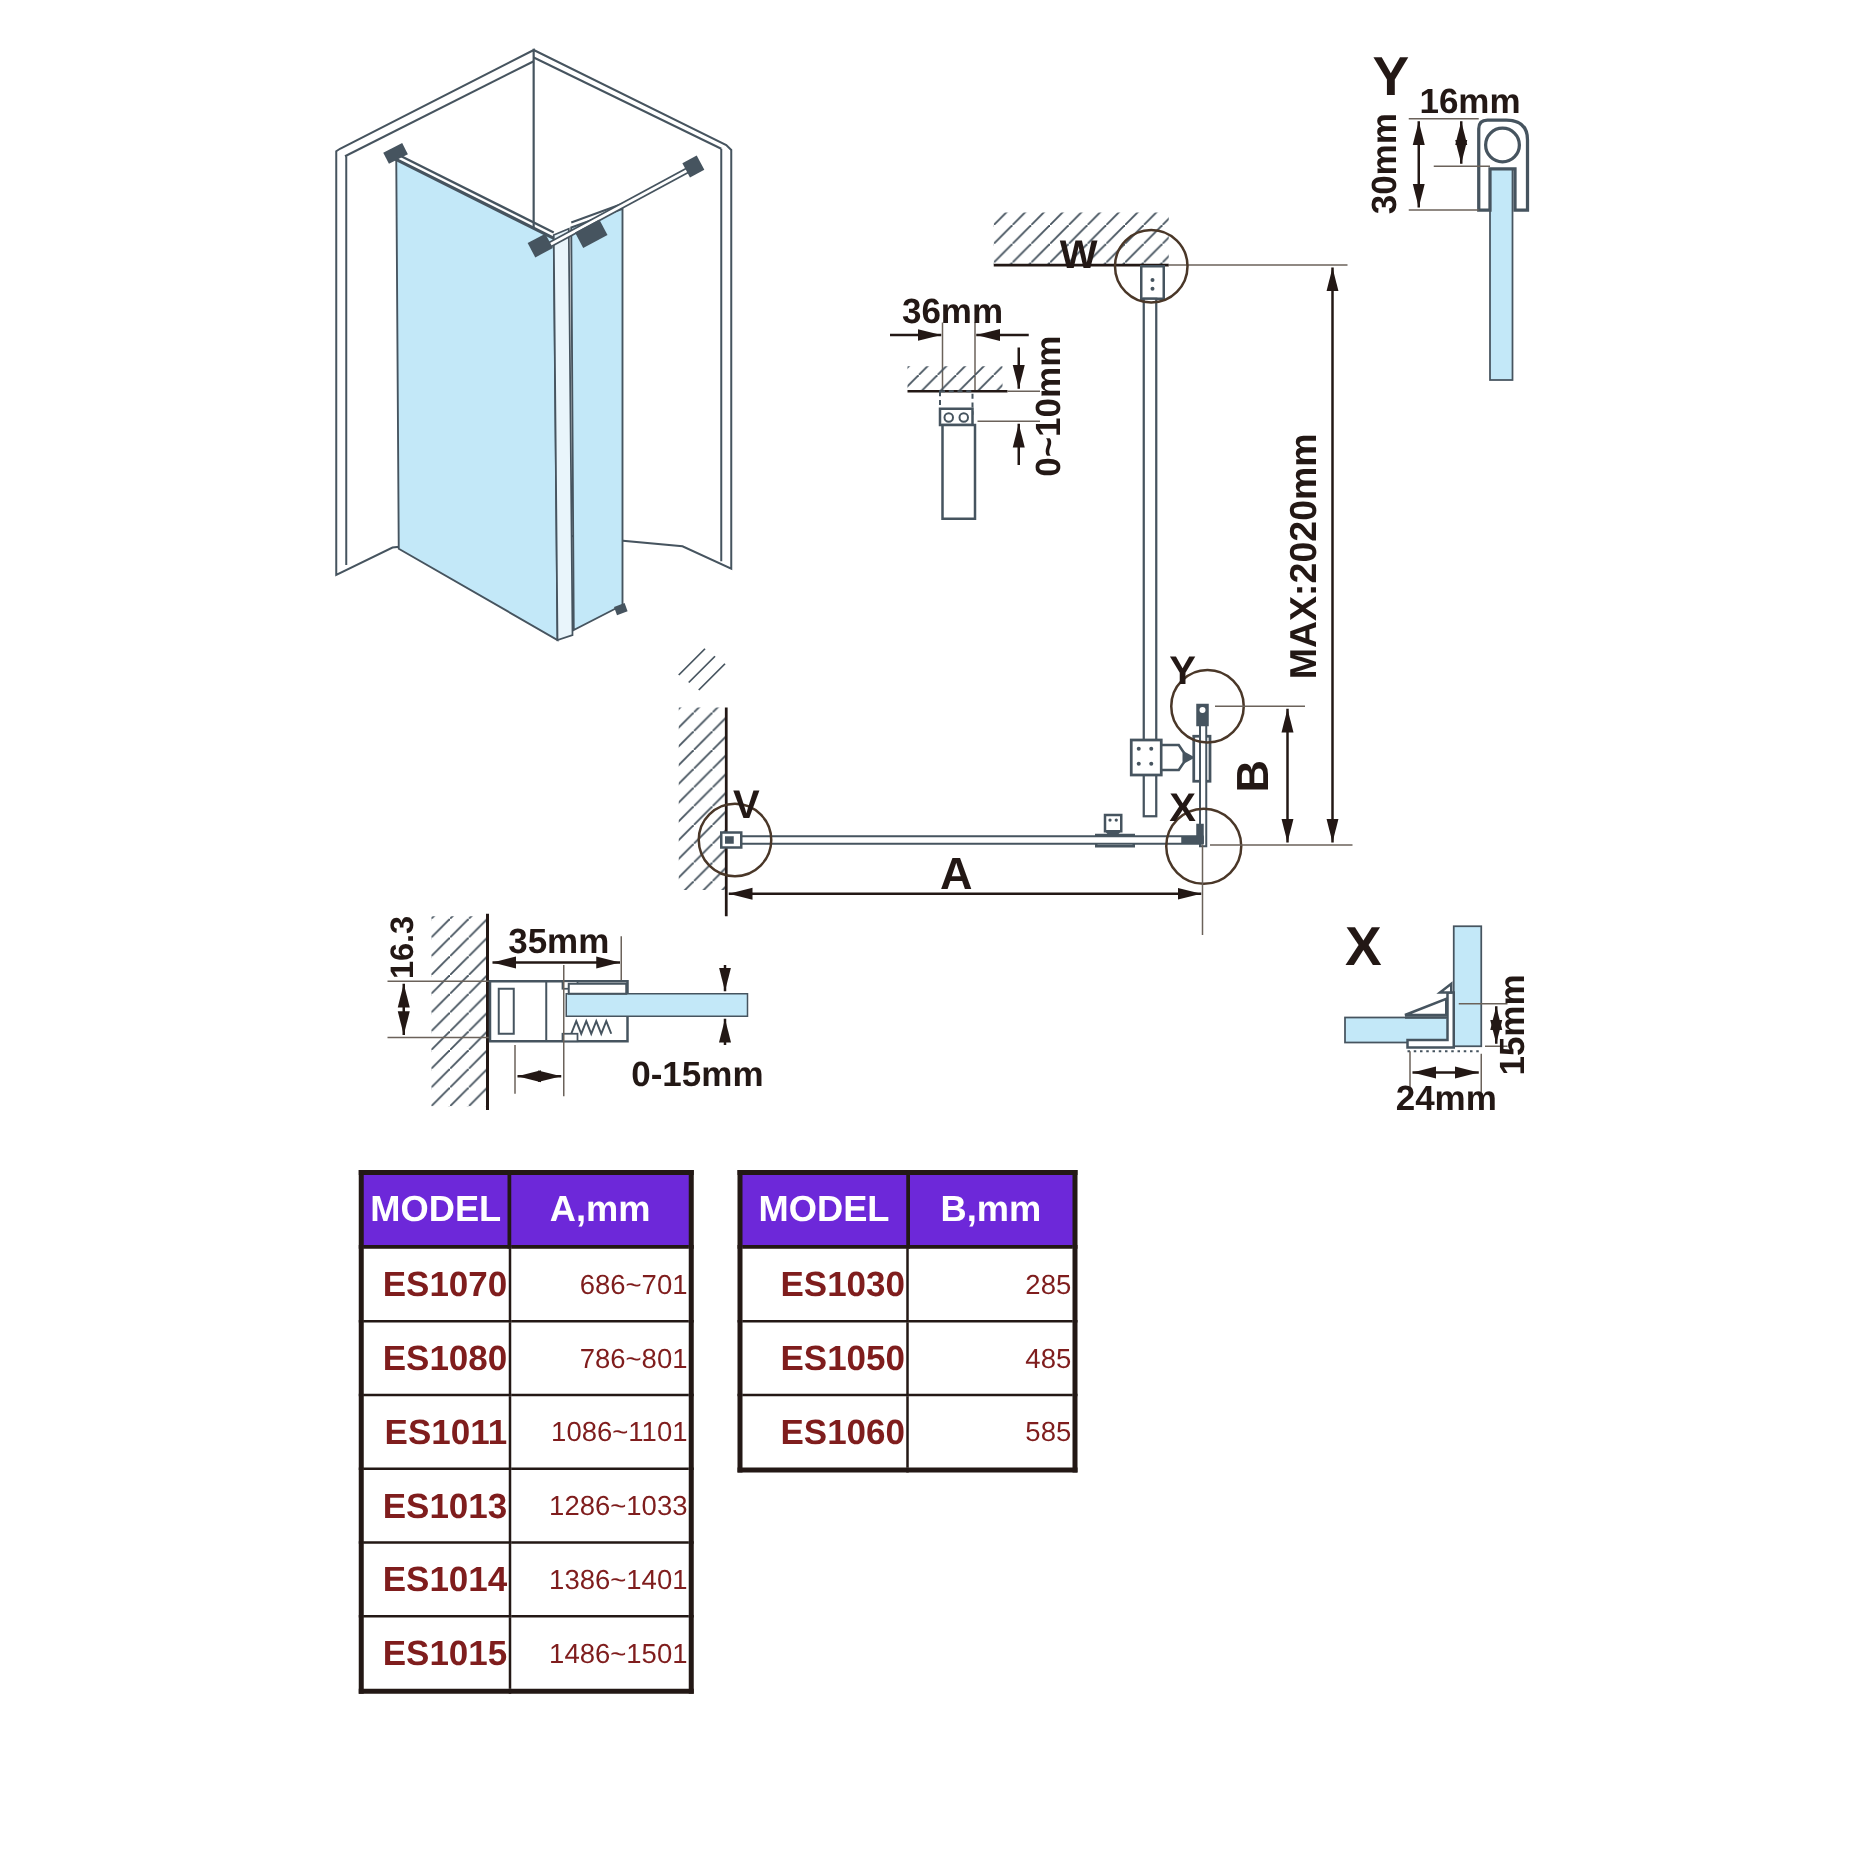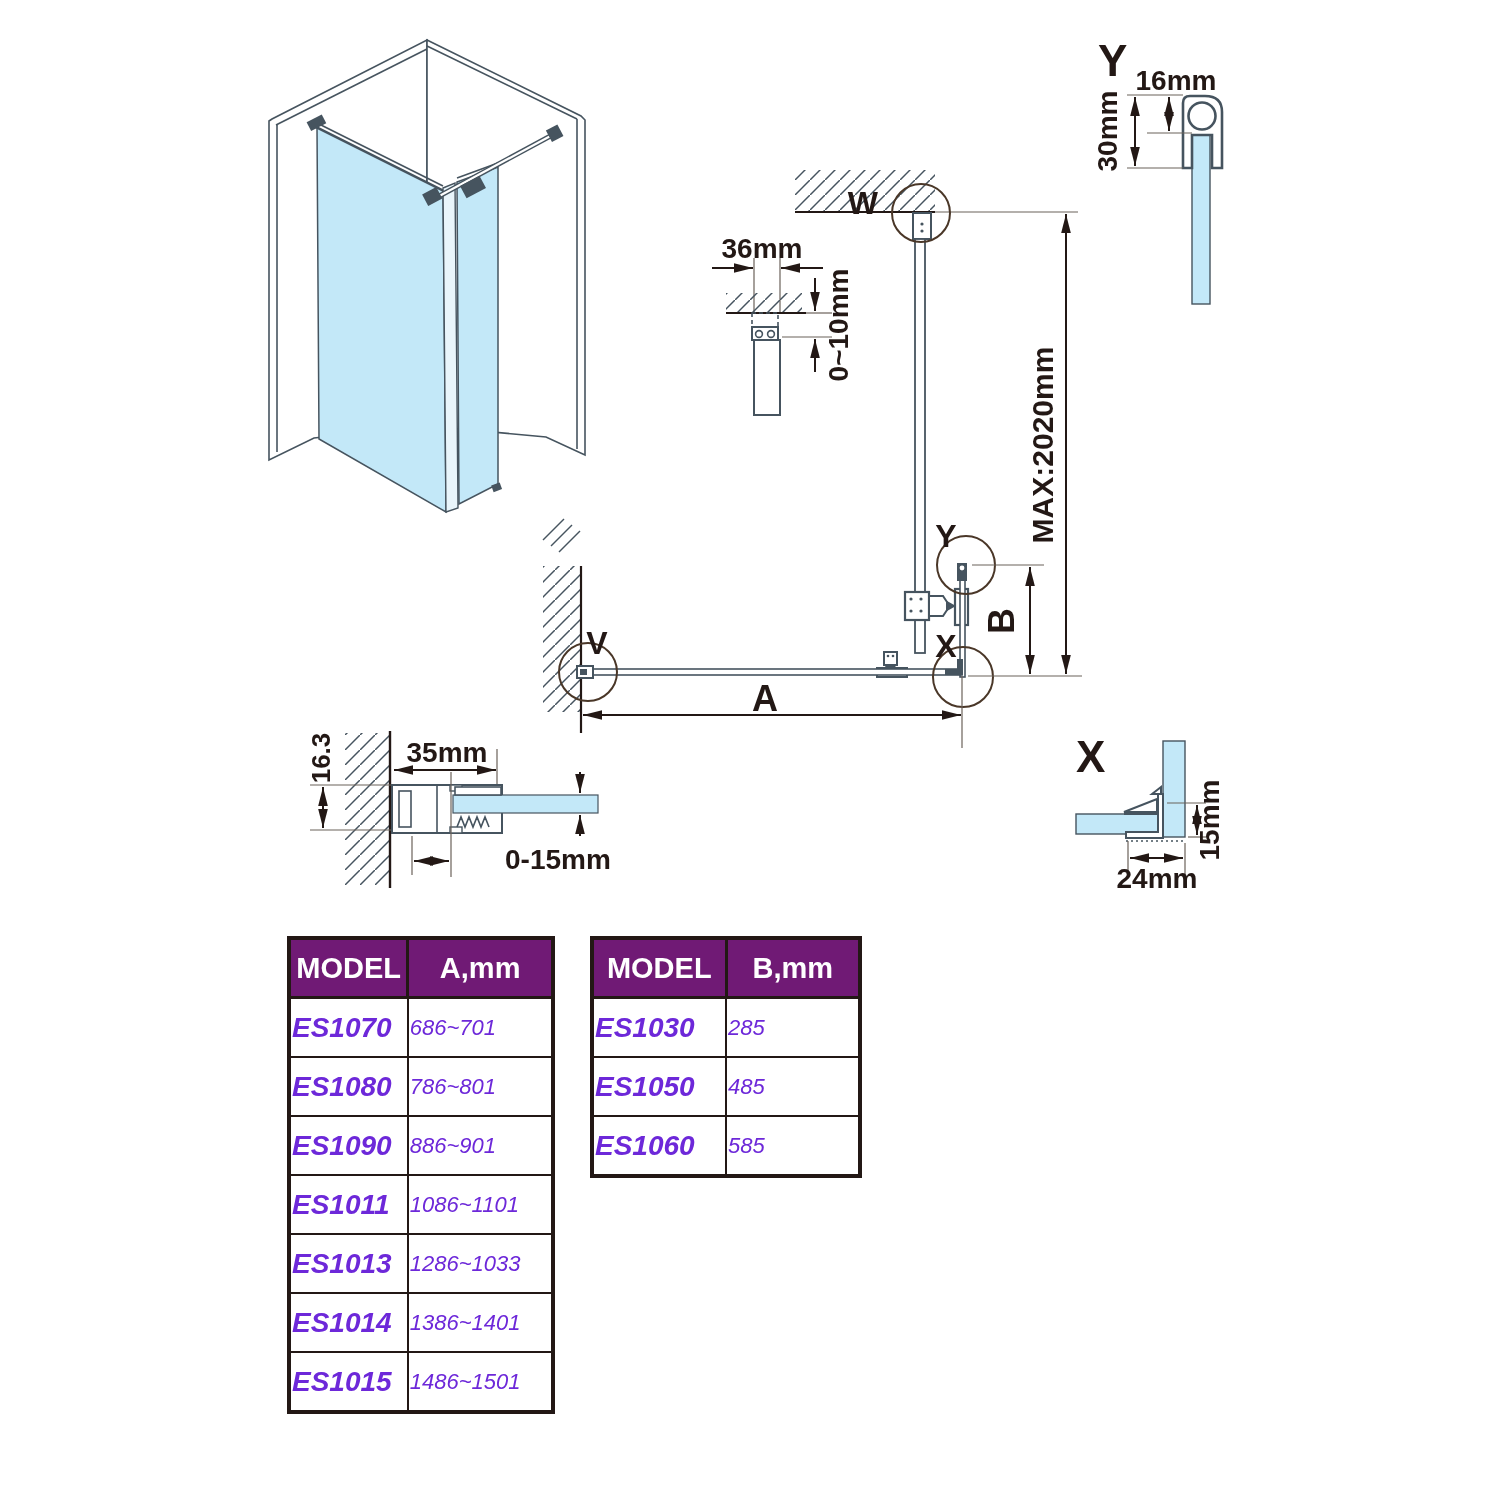--- a/index.html
+++ b/index.html
@@ -1,22 +1,22 @@
 <!DOCTYPE html>
 <html><head>
 <meta charset="utf-8">
 <style>
   html,body{margin:0;padding:0;background:#ffffff;}
   body{width:1500px;height:1500px;position:relative;font-family:"Liberation Sans",sans-serif;}
   svg text{font-family:"Liberation Sans",sans-serif;font-weight:bold;fill:#231815;}
   .t26{font-size:26px}.t28{font-size:28px}.t30{font-size:30px}.t32{font-size:32px}.t36{font-size:36px}.t44{font-size:44px}
   .tbl{position:absolute;border-collapse:collapse;table-layout:fixed;background:#fff;}
   .tbl,{color:#231815;}
-  .tbl th{background:#701a75;color:#fff;font-size:29px;font-weight:bold;height:54px;border:3px solid #231815;}
-  .tbl td{border:2.5px solid #231815;height:55px;text-align:left;color:#6d28d9;font-style:italic;}
+  .tbl th{background:#6d28d9;color:#fff;font-size:29px;font-weight:bold;height:54px;border:3px solid #231815;}
+  .tbl td{border:2.5px solid #231815;height:55px;text-align:right;color:#7f1d1d;}
   .tbl{border:4px solid #231815;}
   .tbl td:first-child{font-weight:bold;font-size:28px;}
   .tbl td:last-child{font-weight:normal;font-size:22px;}
   #table-a{left:287px;top:936px;width:268px;}
   #table-b{left:590px;top:936px;width:272px;}
   #table-a col.c1{width:45%;} #table-b col.c1{width:50%;}
 </style>
 </head>
 <body>
 
@@ -228,24 +228,20 @@
   <tbody>
       <tr>
         <td>ES1070</td>
         <td>686~701</td>
       </tr>
       <tr>
         <td>ES1080</td>
         <td>786~801</td>
       </tr>
       <tr>
-        <td>ES1090</td>
-        <td>886~901</td>
-      </tr>
-      <tr>
         <td>ES1011</td>
         <td>1086~1101</td>
       </tr>
       <tr>
         <td>ES1013</td>
         <td>1286~1033</td>
       </tr>
       <tr>
         <td>ES1014</td>
         <td>1386~1401</td>

